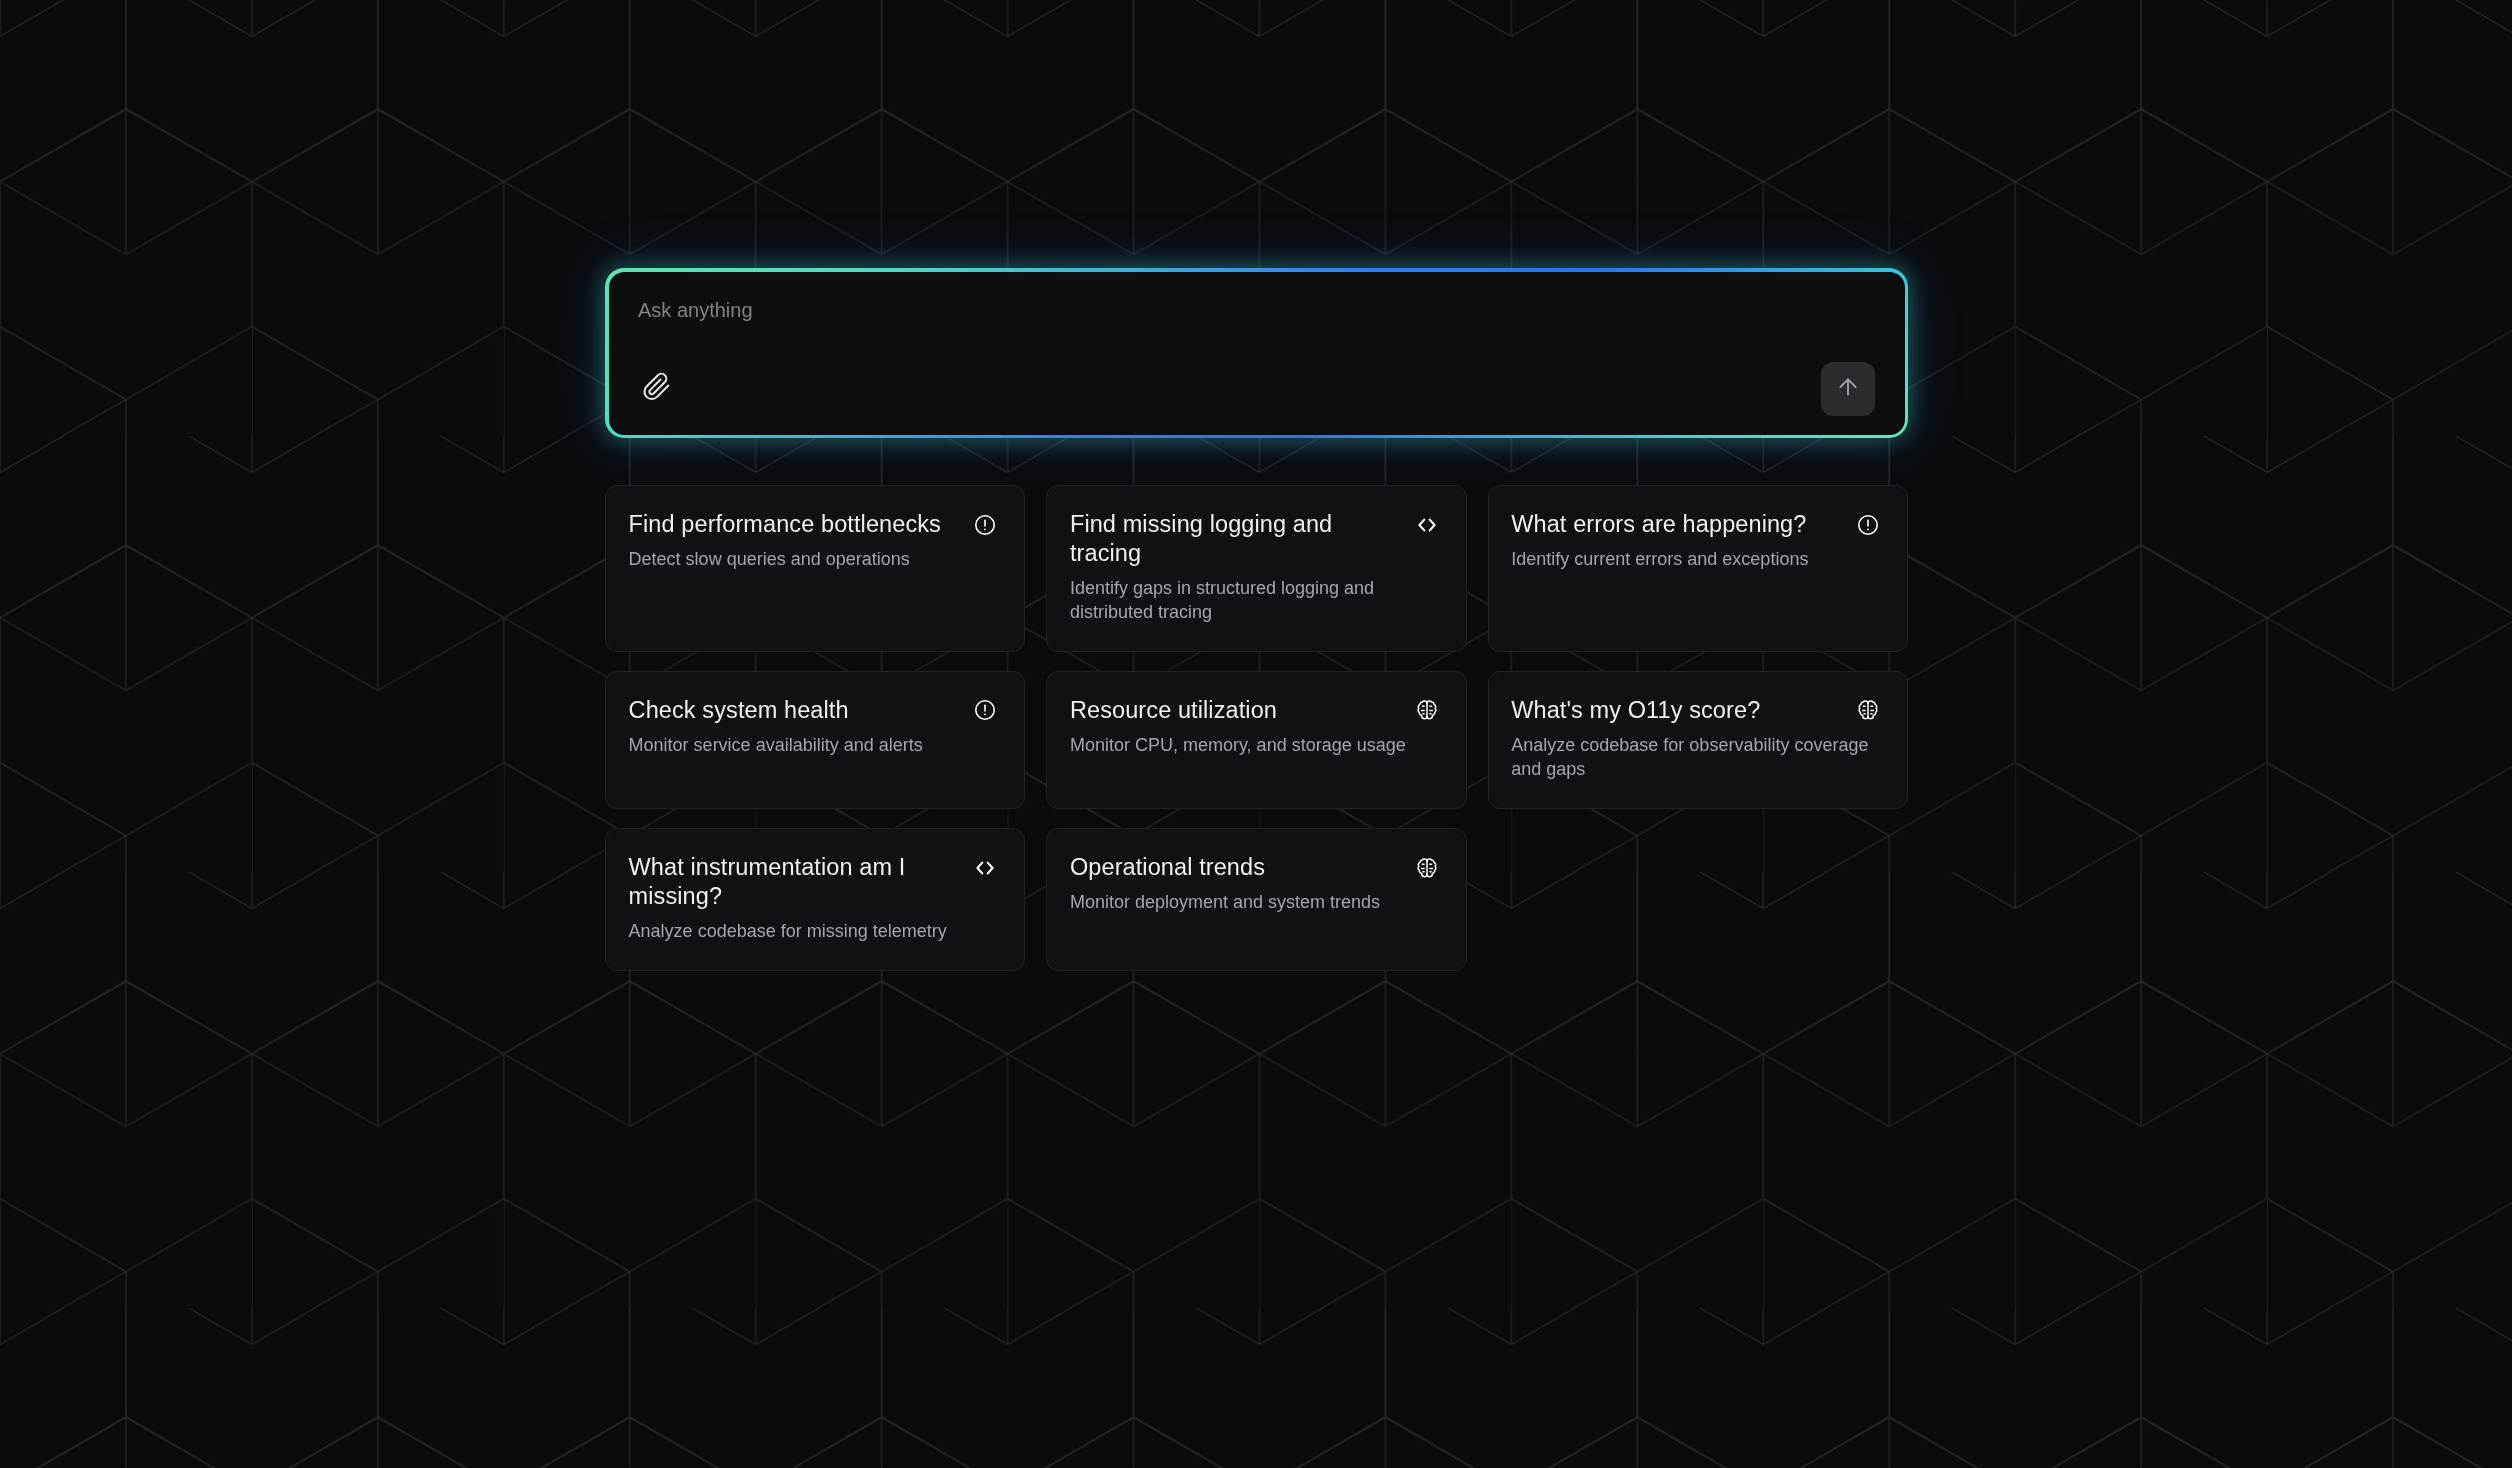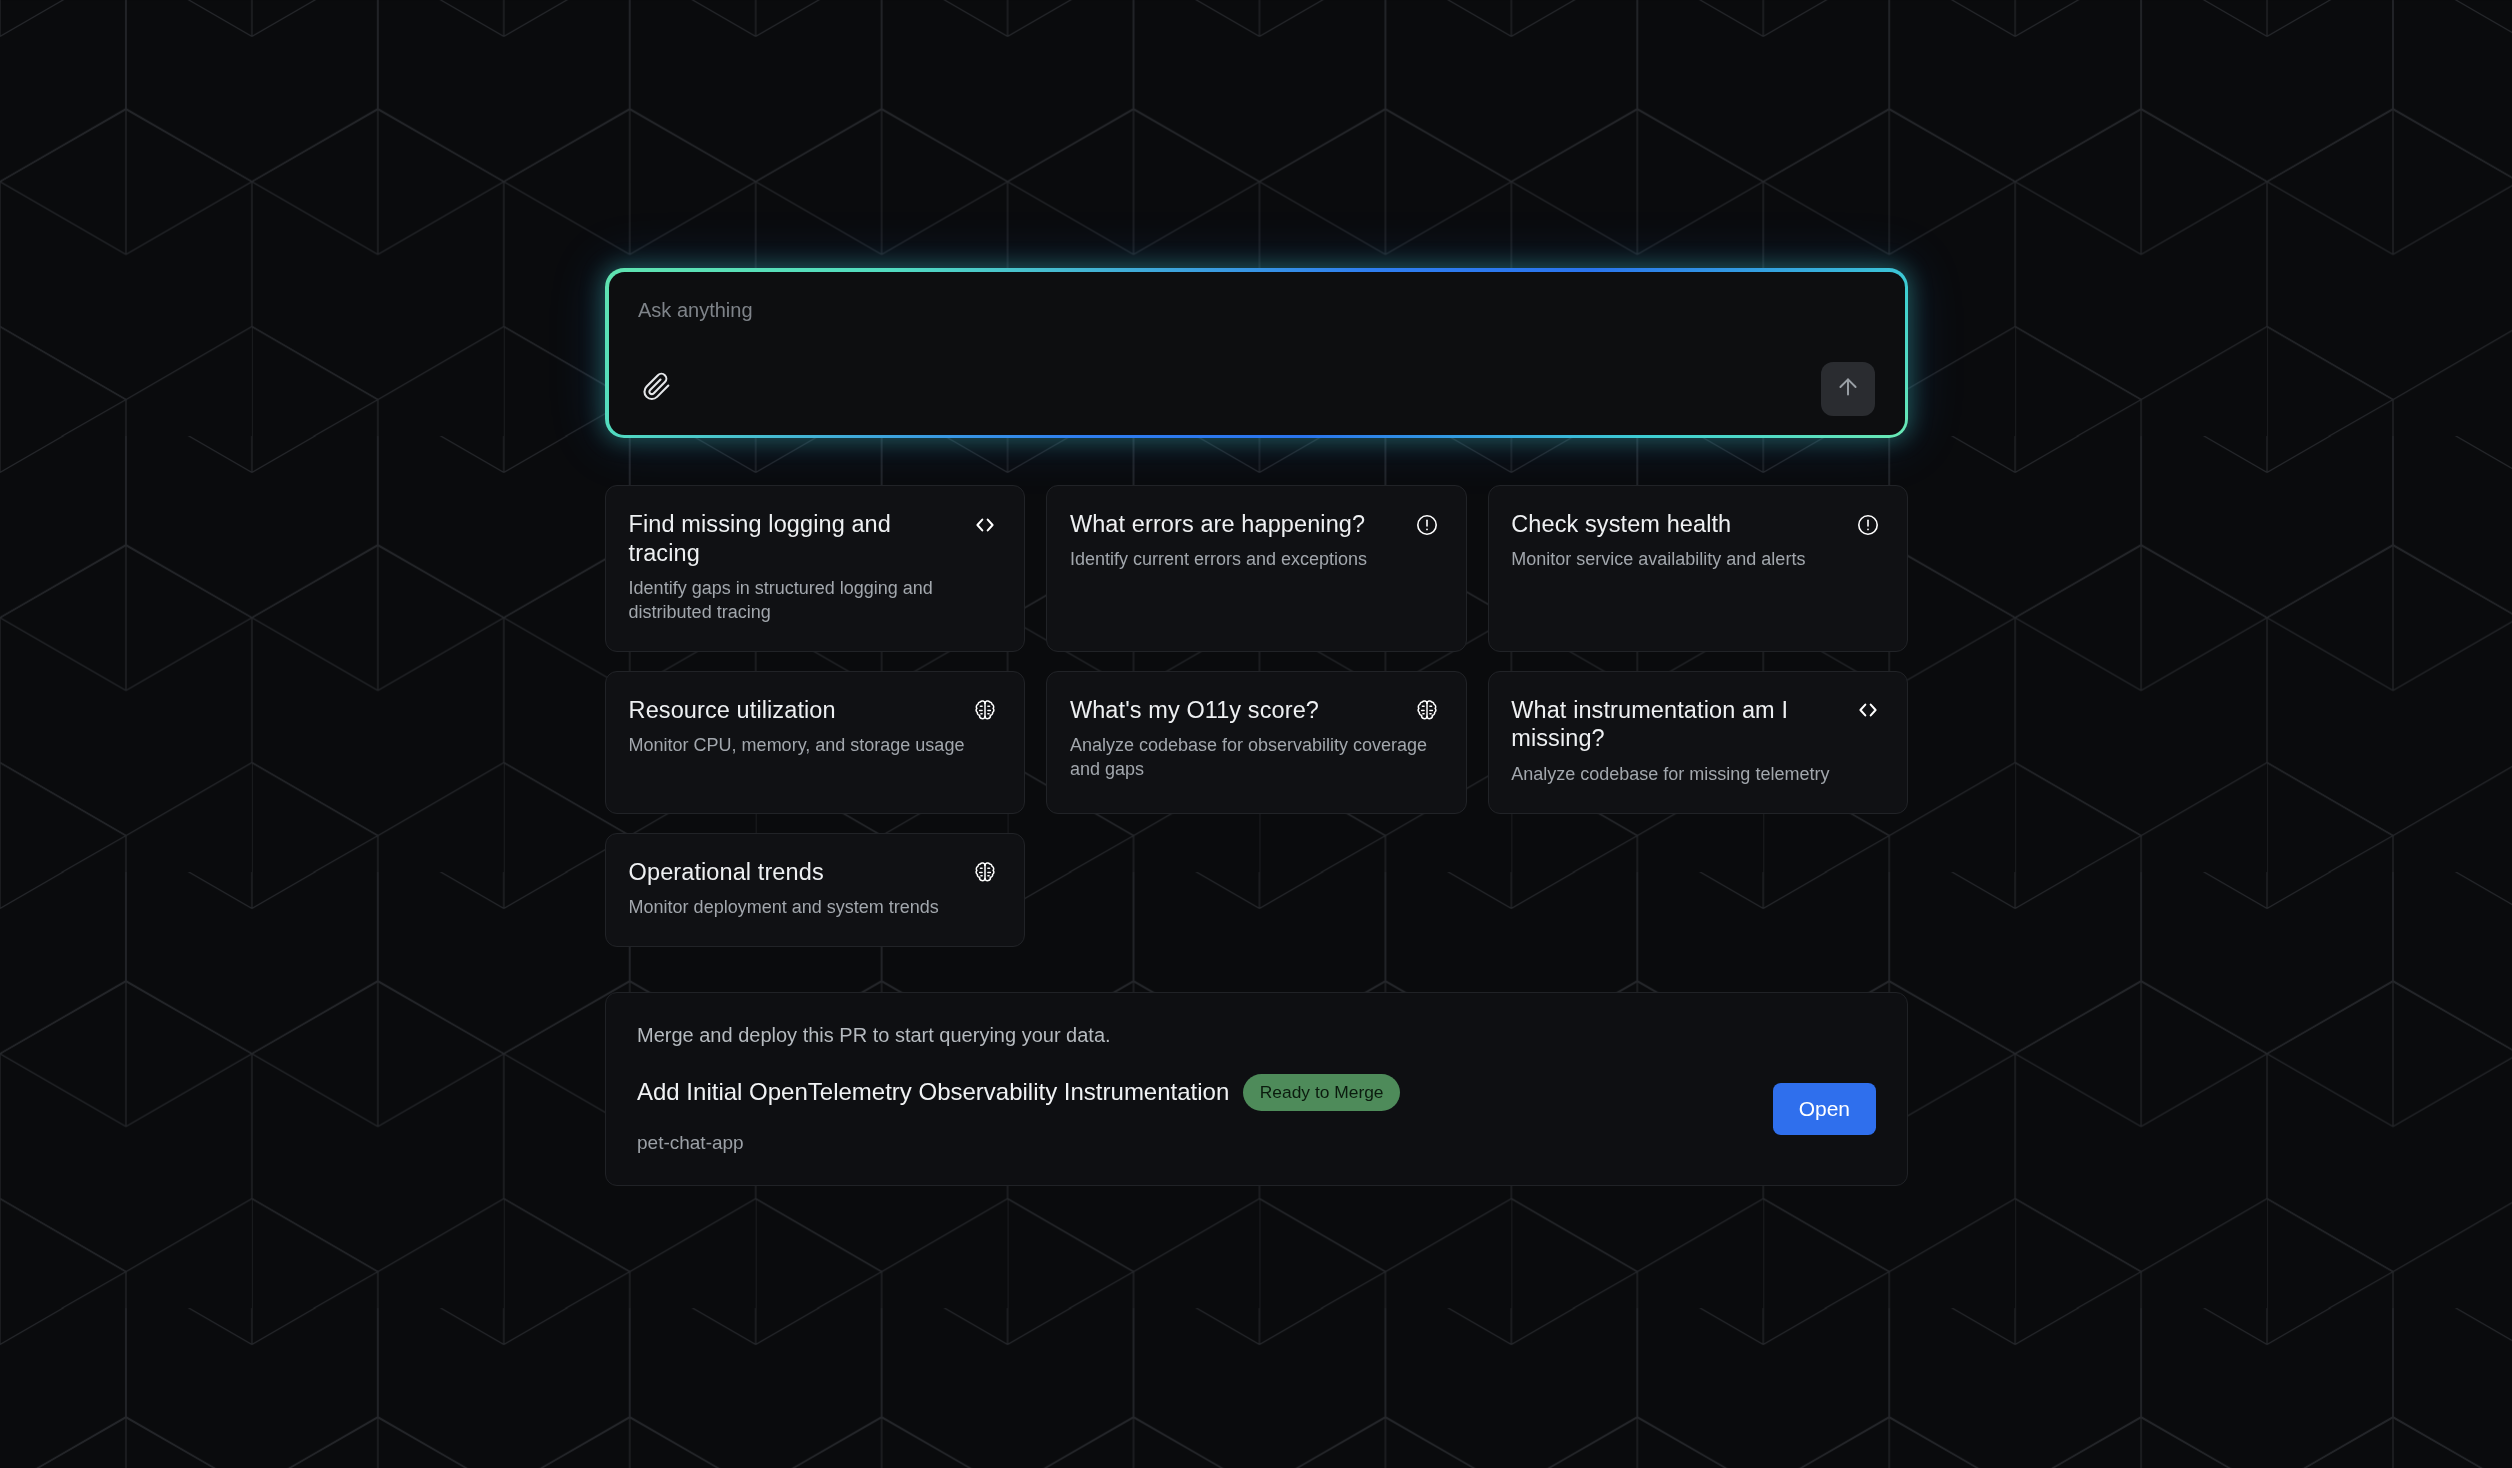--- a/index.html
+++ b/index.html
@@ -277,20 +277,33 @@
                 <polyline points="5 12 12 5 19 12"></polyline>
               </svg>
             </span>
           </button>
         </div>
       </div>
     </div>
 
     <div class="suggestion-grid">
 
+      <div class="suggestion-card">
+        <div class="card-head">
+          <div class="card-title">Find performance bottlenecks</div>
+          <span class="card-icon">
+            <svg width="24" height="24" viewBox="0 0 24 24" fill="none" stroke="#ffffff" stroke-width="1.6" stroke-linecap="round">
+              <circle cx="12" cy="12" r="9.2"></circle>
+                <line x1="12" y1="7.2" x2="12" y2="13"></line>
+                <circle cx="12" cy="16.4" r="0.9" fill="#ffffff" stroke="none"></circle>
+            </svg>
+          </span>
+        </div>
+        <div class="card-sub">Detect slow queries and operations</div>
+      </div>
 
       <div class="suggestion-card">
         <div class="card-head">
           <div class="card-title">Find missing logging and tracing</div>
           <span class="card-icon">
             <svg width="26" height="26" viewBox="0 0 24 24" fill="none" stroke="#ffffff" stroke-width="1.9" stroke-linecap="round" stroke-linejoin="round">
               <polyline points="9.5 7 5 12 9.5 17"></polyline>
                 <polyline points="14.5 7 19 12 14.5 17"></polyline>
             </svg>
           </span>
@@ -380,29 +393,16 @@
               <path d="M12 5.3A2.6 2.6 0 0 1 16.7 4 2.3 2.3 0 0 1 19 6.4a2.5 2.5 0 0 1 1.1 4 2.5 2.5 0 0 1-.5 4 2.4 2.4 0 0 1-2.3 2.9A2.6 2.6 0 0 1 12 18.6"></path>
               <path d="M9.1 8.3H7.4M9.1 12.4H6.6M9.1 15.8H7.9M14.9 8.3h1.7M14.9 12.4h2.5M14.9 15.8h1.2"></path>
             </svg>
           </span>
         </div>
         <div class="card-sub">Monitor deployment and system trends</div>
       </div>
 
     </div>
 
-    <div class="pr-card">
-      <div class="pr-note">Merge and deploy this PR to start querying your data.</div>
-      <div class="pr-body">
-        <div class="pr-left">
-          <div class="pr-title-row">
-            <span class="pr-title">Add Initial OpenTelemetry Observability Instrumentation</span>
-            <span class="pr-badge">Ready to Merge</span>
-          </div>
-          <div class="pr-repo">pet-chat-app</div>
-        </div>
-        <button class="pr-open-btn">Open</button>
-      </div>
-    </div>
 
   </div>
 </div>
 
 
 </body></html>

